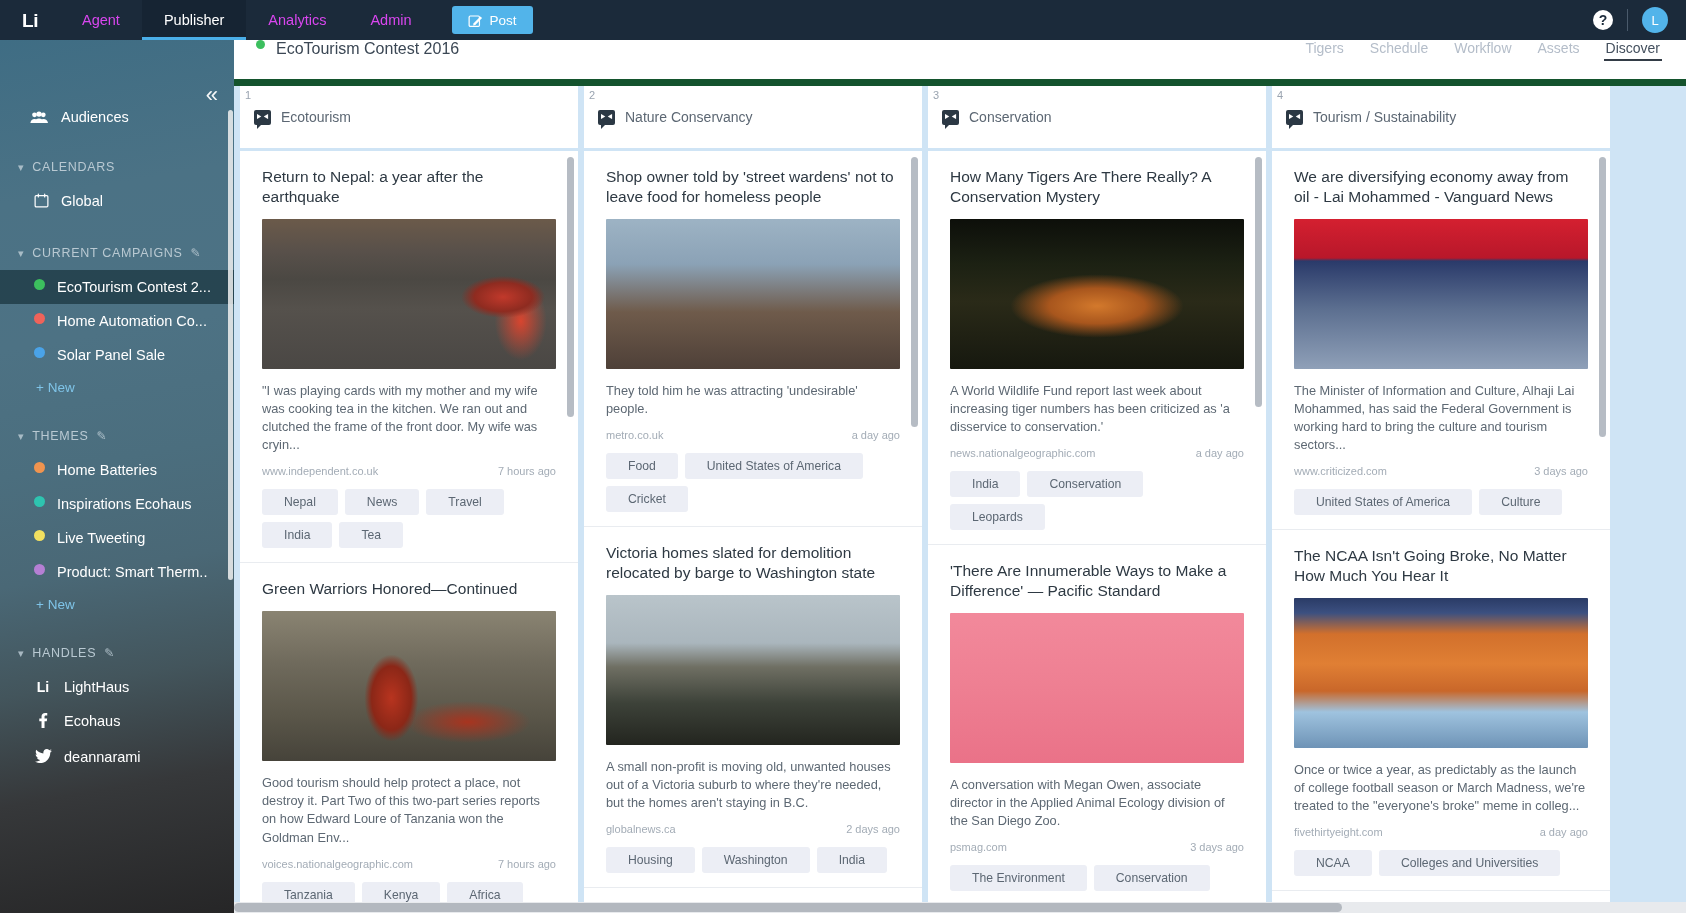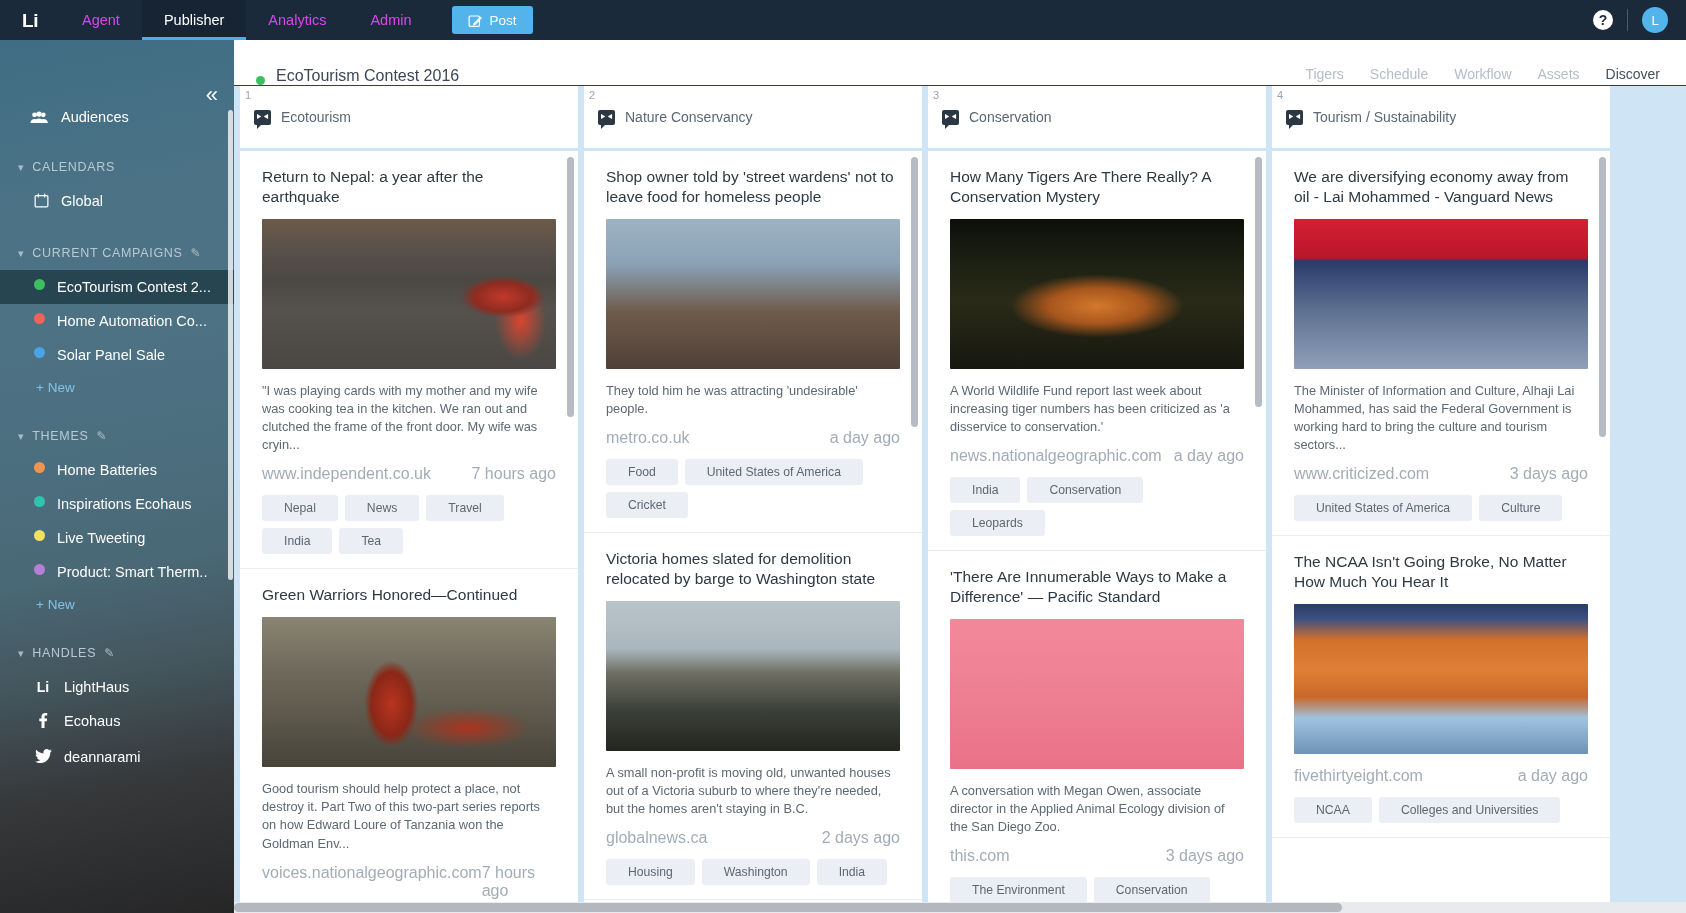--- a/index.html
+++ b/index.html
@@ -112,23 +112,23 @@
   }
   .sb-scrollbar {
     position: absolute; right: 1px; top: 70px; width: 5px; height: 470px;
     background: rgba(240,240,240,.85); border-radius: 3px;
   }
 
   
   .main { flex: 1; display: flex; flex-direction: column; min-width: 0; background:#fff; }
   .content-head {
     height: 46px; min-height: 46px;
-    display: flex; align-items: flex-end;
+    display: flex; align-items: flex-start;
     padding: 0 26px 0 22px;
-    border-bottom: 1px solid #14532d;
+    border-bottom: 7px solid #14532d;
     background: #ffffff;
   }
   .camp-dot { width: 9px; height: 9px; border-radius: 50%; background: #3cbf5e; margin-right: 11px; }
   .camp-title { font-size: 16px; color: #3b4754; }
   .ch-tabs { margin-left: auto; display: flex; gap: 26px; align-items: center; }
   .ch-tab {
     font-size: 14px; color: #b4bdc9; cursor: pointer;
     padding-bottom: 3px; position: relative;
   }
   .ch-tab.active { color: #44505e; }
@@ -199,21 +199,21 @@
     width: 100%; height: 150px; border-radius: 1px;
     background-size: cover; background-position: center;
     margin-bottom: 13px;
   }
   .card-desc {
     font-size: 12.8px; line-height: 1.42; color: #5d6873;
     margin-bottom: 11px;
   }
   .card-meta {
     display: flex; justify-content: space-between;
-    font-size: 16px; color: #a3acb6; margin-bottom: 12px;
+    font-size: 11px; color: #a3acb6; margin-bottom: 12px;
   }
   .tags { display: flex; flex-wrap: wrap; gap: 7px; }
   .tag {
     background: #eceef5; color: #5c6773;
     border-radius: 3px; padding: 6px 22px; font-size: 12.2px;
     cursor: pointer; white-space: nowrap;
   }
 
   
   .img-nepal {
@@ -536,21 +536,21 @@
                 <span class="tag">India</span>
                 <span class="tag">Conservation</span>
                 <span class="tag">Leopards</span>
               </div>
             </div>
             <div class="card">
               <div class="card-title">'There Are Innumerable Ways to Make a Difference' — Pacific Standard</div>
               <div class="card-img img-pink"></div>
               <div class="card-desc">A conversation with Megan Owen, associate director in the Applied Animal Ecology division of the San Diego Zoo.</div>
               <div class="card-meta">
-                <span>this.com</span>
+                <span>psmag.com</span>
                 <span>3 days ago</span>
               </div>
               <div class="tags">
                 <span class="tag">The Environment</span>
                 <span class="tag">Conservation</span>
               </div>
             </div>
           </div>
           <div class="col-thumb" style="top:6px;height:250px"></div>
         </div>
@@ -573,20 +573,21 @@
                 <span>3 days ago</span>
               </div>
               <div class="tags">
                 <span class="tag">United States of America</span>
                 <span class="tag">Culture</span>
               </div>
             </div>
             <div class="card">
               <div class="card-title">The NCAA Isn't Going Broke, No Matter How Much You Hear It</div>
               <div class="card-img img-ncaa"></div>
+              <div class="card-desc">Once or twice a year, as predictably as the launch of college football season or March Madness, we're treated to the "everyone's broke" meme in colleg...</div>
               <div class="card-meta">
                 <span>fivethirtyeight.com</span>
                 <span>a day ago</span>
               </div>
               <div class="tags">
                 <span class="tag">NCAA</span>
                 <span class="tag">Colleges and Universities</span>
               </div>
             </div>
           </div>

